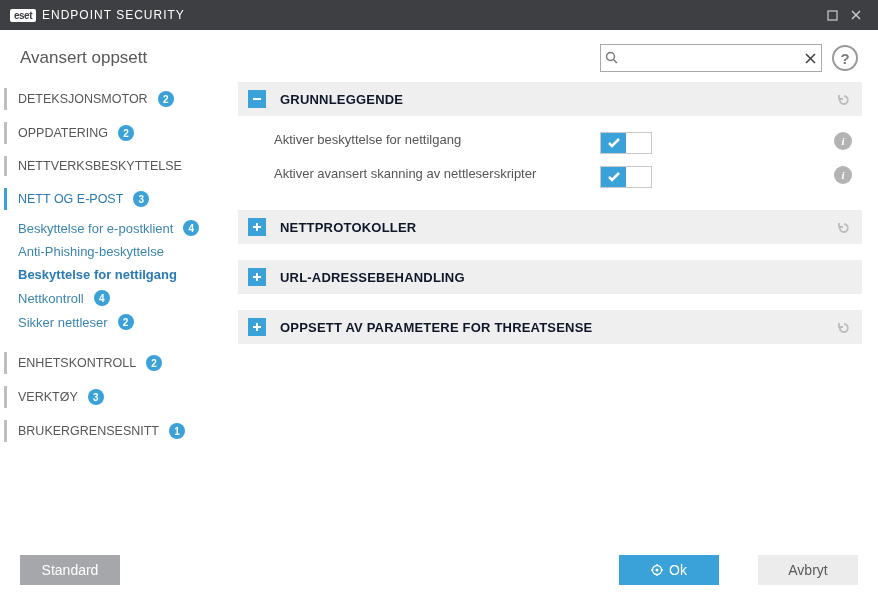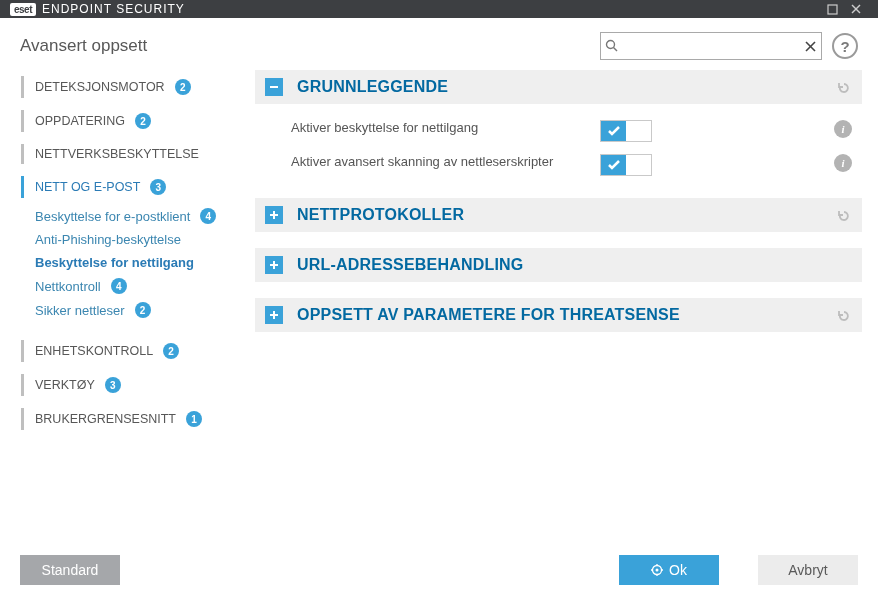--- a/index.html
+++ b/index.html
@@ -6,21 +6,21 @@
   body {
     font-family: "Segoe UI", Arial, sans-serif;
     font-size: 13px;
     color: #444;
     background: #fff;
     width: 878px;
     height: 598px;
     overflow: hidden;
   }
   .titlebar {
-    height: 18px;
+    height: 30px;
     background: #3d3f42;
     color: #fff;
     display: flex;
     align-items: center;
     padding: 0 10px;
   }
   .brand-badge {
     background: #fff;
     color: #3d3f42;
     font-weight: bold;
@@ -90,21 +90,20 @@
     color: #7a7a7a;
     font-weight: bold;
     font-size: 15px;
     display: flex; align-items: center; justify-content: center;
     margin-left: 10px;
     cursor: pointer;
   }
   .body-wrap {
     display: flex;
     height: calc(598px - 30px - 60px - 56px);
-    padding-left: 17px;
   }
   .sidebar {
     width: 232px;
     padding-left: 4px;
   }
   .side-item {
     display: flex;
     align-items: center;
     padding: 9px 10px 9px 14px;
     color: #3b86b0;
@@ -162,22 +161,22 @@
   .sec-toggle {
     width: 18px; height: 18px;
     background: #3aa2d9;
     color: #fff;
     display: flex; align-items: center; justify-content: center;
     margin-right: 14px;
   }
   .sec-toggle svg { stroke: #fff; stroke-width: 2; }
   .sec-title {
     font-weight: bold;
-    font-size: 16px;
-    color: #0369a1;
+    font-size: 13px;
+    color: #0f172a;
     flex: 1;
     letter-spacing: 0.2px;
   }
   .revert-ic {
     width: 18px; height: 18px;
     display: flex; align-items: center; justify-content: center;
     color: #b8b8b8;
   }
   .sec-body { padding: 10px 0 0 0; }
   .setting-row {

